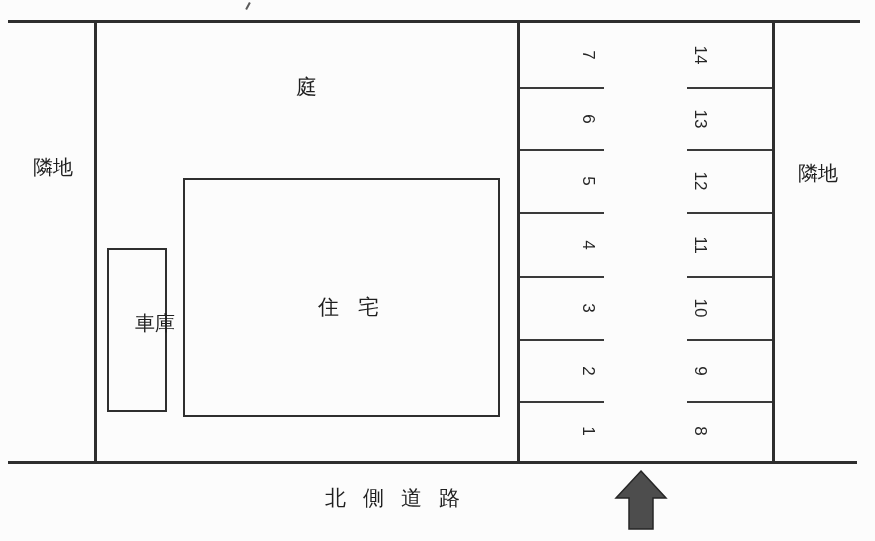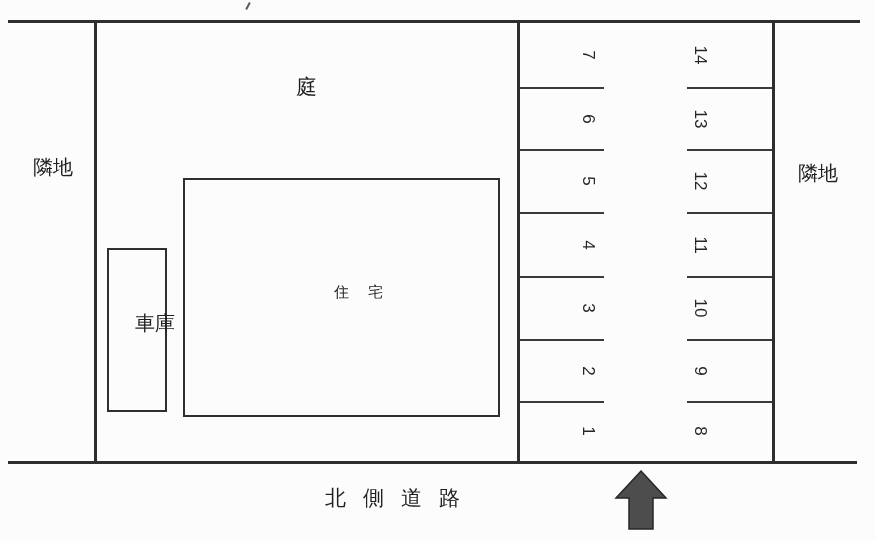--- a/index.html
+++ b/index.html
@@ -30,21 +30,21 @@
     box-sizing: border-box;
     background: transparent;
   }
   .label {
     position: absolute;
     color: #1f1f1f;
     white-space: nowrap;
     line-height: 1;
   }
   .lbl-garden      { left: 296px; top: 76px;  font-size: 21px; }
-  .lbl-house       { left: 318px; top: 284px; font-size: 15px; letter-spacing: 19px; margin-left: 16px; }
+  .lbl-house       { left: 318px; top: 296px; font-size: 21px; letter-spacing: 19px; }
   .lbl-garage      { left: 117px; top: 313px; font-size: 20px; margin-left: 18px; }
   .lbl-neighbor-l  { left: 33px;  top: 157px; font-size: 20px; }
   .lbl-neighbor-r  { left: 798px; top: 163px; font-size: 20px; }
   .lbl-road        { left: 325px; top: 487px; font-size: 21px; letter-spacing: 17px; }
   .stall {
     position: absolute;
     width: 32px;
     height: 32px;
     display: flex;
     align-items: center;

